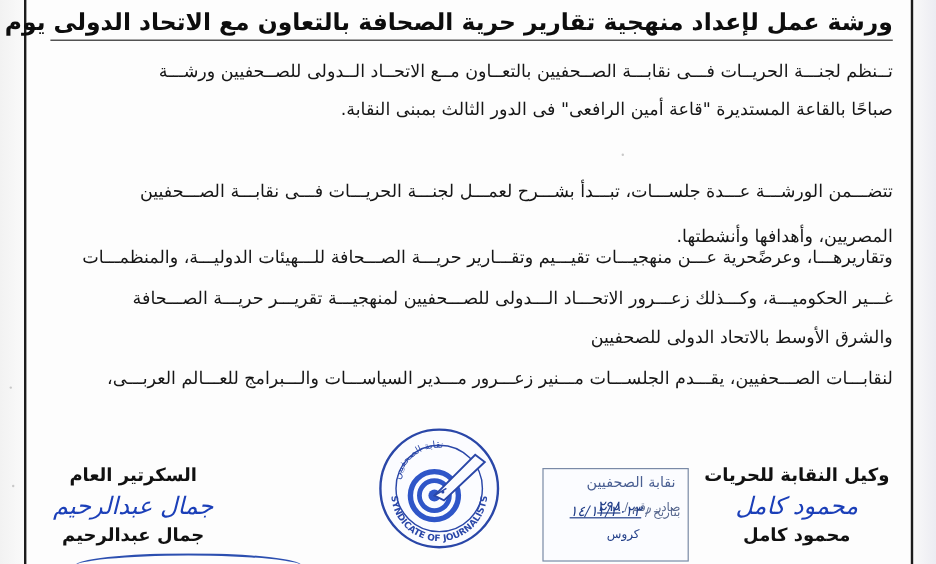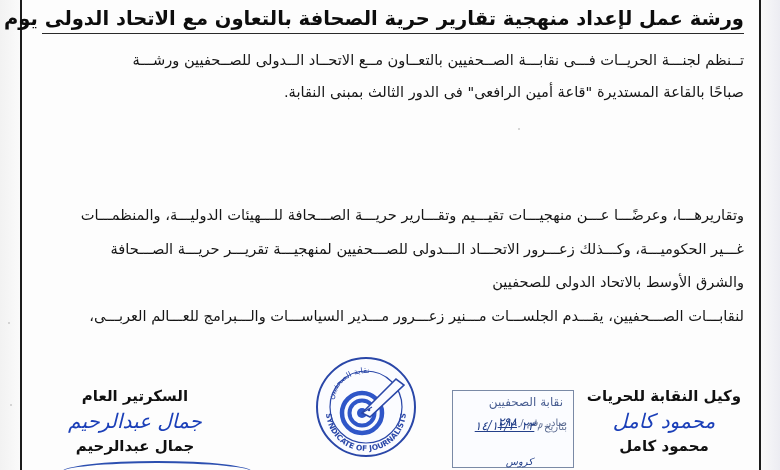--- a/index.html
+++ b/index.html
@@ -99,21 +99,21 @@
     .sig-hand {
       display: block;
       font-family: "DejaVu Serif", serif;
       font-style: italic;
       font-size: 20px;
       color: #1b3fb8;
       line-height: 30px;
       height: 30px;
     }
     .sig-right { right: 36px; top: 386px; width: 160px; }
-    .sig-left  { left: 60px; top: 386px; width: 150px; }
+    .sig-left  { left: 36px; top: 386px; width: 150px; }
     .seal {
       position: absolute;
       left: 314px; top: 355px;
       width: 104px; height: 104px;
     }
     .stamp {
       position: absolute;
       left: 452px; top: 390px;
       width: 120px; height: 76px;
       border: 1.2px solid #7a8aa6;
@@ -161,24 +161,26 @@
 
   <div class="title">ورشة عمل لإعداد منهجية تقارير حرية الصحافة بالتعاون مع الاتحاد الدولى يوم ٢٠ ديسمبر</div>
   <div class="title-rule"></div>
 
   <div class="para p1">
     <span class="line">تــنظم لجنـــة الحريــات فـــى نقابـــة الصــحفيين بالتعــاون مــع الاتحــاد الــدولى للصــحفيين ورشـــة</span>
     <span class="line">صباحًا بالقاعة المستديرة "قاعة أمين الرافعى" فى الدور الثالث بمبنى النقابة.</span>
   </div>
 
   <div class="para p2">
+    <span class="line">تتضـــمن الورشـــة عـــدة جلســـات، تبـــدأ بشـــرح لعمـــل لجنـــة الحريـــات فـــى نقابـــة الصـــحفيين</span>
+    <span class="line">المصريين، وأهدافها وأنشطتها.</span>
   </div>
 
   <div class="para p3">
-    <span class="line">وتقاريرهـــا، وعرضًـــا عـــن منهجيـــات تقيـــيم وتقـــارير حريـــة الصـــحافة للـــهيئات الدوليـــة، والمنظمـــات</span>
+    <span class="line">وتقاريرهـــا، وعرضًحرية عـــن منهجيـــات تقيـــيم وتقـــارير حريـــة الصـــحافة للـــهيئات الدوليـــة، والمنظمـــات</span>
     <span class="line">غـــير الحكوميـــة، وكـــذلك زعـــرور الاتحـــاد الـــدولى للصـــحفيين لمنهجيـــة تقريـــر حريـــة الصـــحافة</span>
     <span class="line">والشرق الأوسط بالاتحاد الدولى للصحفيين</span>
     <span class="line">لنقابـــات الصـــحفيين، يقـــدم الجلســـات مـــنير زعـــرور مـــدير السياســـات والـــبرامج للعـــالم العربـــى،</span>
   </div>
 
   <svg class="seal" viewBox="0 0 104 104">
     <circle cx="52" cy="52" r="49" fill="#fbfcff" stroke="#2a47a8" stroke-width="2"></circle>
     <circle cx="52" cy="52" r="36" fill="none" stroke="#2a47a8" stroke-width="1.2"></circle>
     <path id="sealTopArc" d="M 18 52 A 34 34 0 0 1 86 52" fill="none"></path>
     <path id="sealBotArc" d="M 12 56 A 40 40 0 0 0 92 56" fill="none"></path>
@@ -199,21 +201,21 @@
   <div class="stamp">
     <span class="st-title">نقابة الصحفيين</span>
     <span class="st-row" style="top:24px;">
       <span>صادر رقم /</span>
       <span class="st-val">٢٩٨</span>
     </span>
     <span class="st-row" style="top:28px;">
       <span>بتاريخ /</span>
       <span class="st-val">١٤/١٢/٢٠٢٣</span>
     </span>
-    <span class="st-row" style="top:65px; right:40px; font-style:italic; color:#24408a;">كروس</span>
+    <span class="st-row" style="top:48px; right:40px; color:#24408a;">كروس</span>
   </div>
 
   <div class="sig-block sig-right">
     <span class="sig-title">وكيل النقابة للحريات</span>
     <span class="sig-hand">محمود كامل</span>
     <span class="sig-name">محمود كامل</span>
   </div>
 
   <div class="sig-block sig-left">
     <span class="sig-title">السكرتير العام</span>

